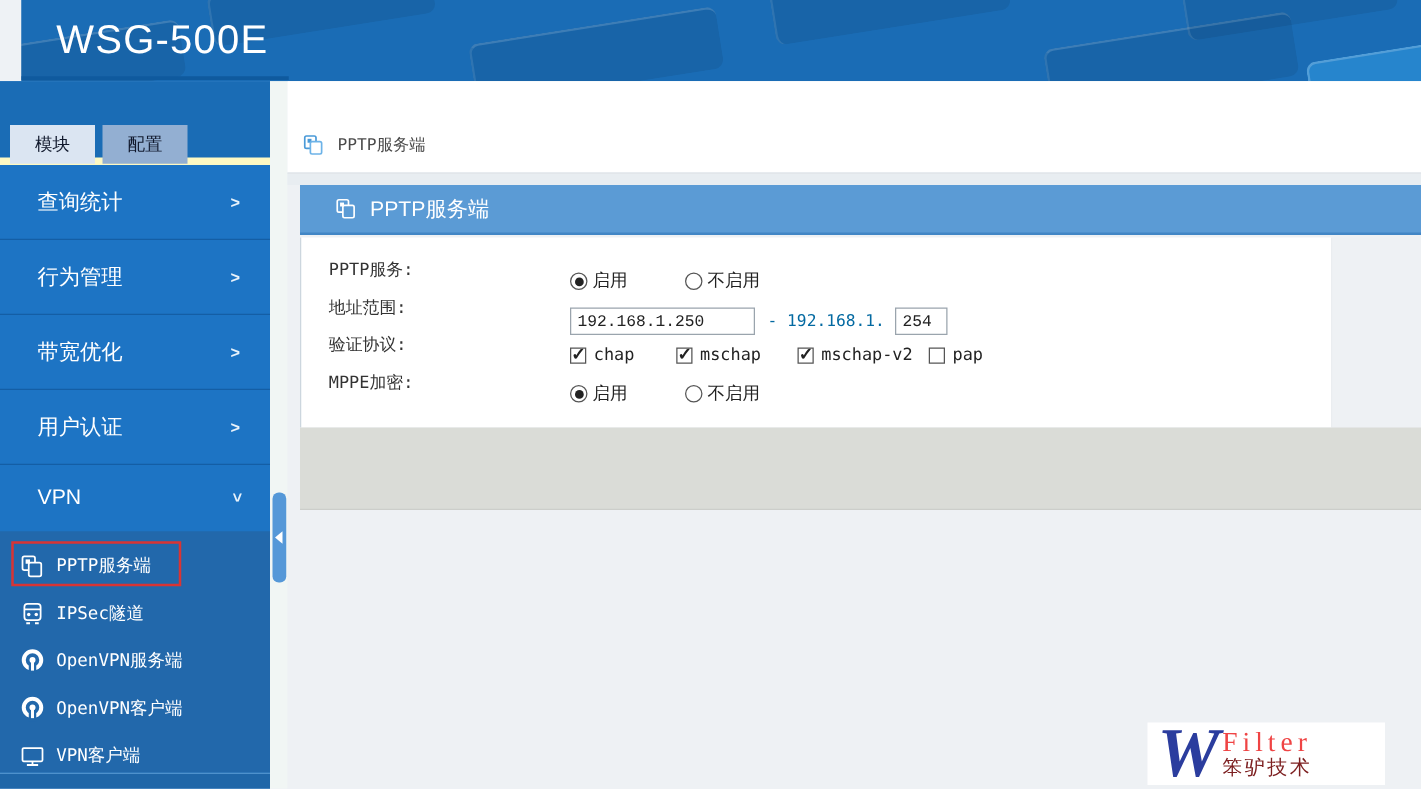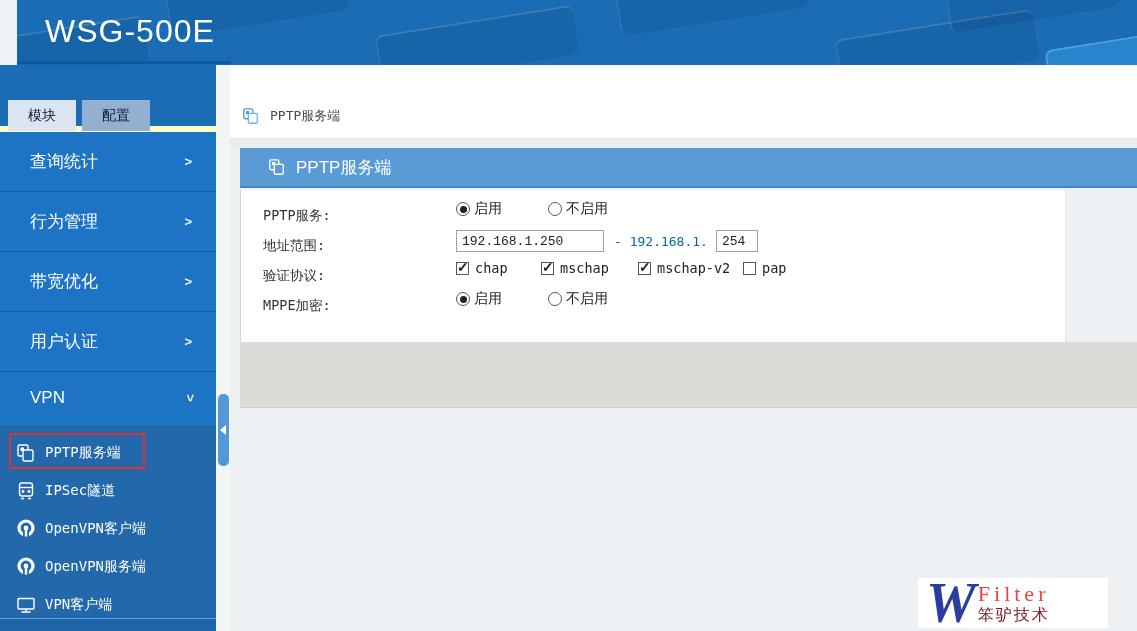--- a/index.html
+++ b/index.html
@@ -58,21 +58,21 @@
   .panel-header { position:absolute; left:10px; top:83px; width:897px; height:40px; background:#5b9bd5;
                   border-bottom:2px solid #4286c5; display:flex; align-items:center; padding-left:28px; }
   .panel-header .icn { width:18px; height:18px; margin-right:10px; }
   .panel-title { color:#ffffff; font-size:17px; }
 
   .form { position:absolute; left:10px; top:125px; width:826px; height:152px; background:#ffffff;
           border-left:1px solid #ccd6de; border-right:1px solid #e3e8ec; padding-top:10px; }
   .form-row { position:relative; height:30px; }
   .form-label { position:absolute; left:22px; top:7px; font-size:13.5px; color:#333;
                 font-family:"DejaVu Sans Mono", monospace; }
-  .controls { position:absolute; left:215px; top:0; display:flex; align-items:center; }
+  .controls { position:absolute; left:215px; top:16px; display:flex; align-items:center; }
 
   .radio { display:inline-block; width:14px; height:14px; border:1.5px solid #555; border-radius:50%;
            position:relative; vertical-align:-2px; margin-right:4px; cursor:pointer; background:#fff; }
   .radio.selected::after { content:""; position:absolute; left:2.5px; top:2.5px; width:7px; height:7px;
                            border-radius:50%; background:#222; }
   .opt-label { font-size:14px; color:#222; margin-right:46px; }
 
   .checkbox { display:inline-block; width:13px; height:13px; border:1.5px solid #555; position:relative;
               vertical-align:-2px; margin-right:6px; cursor:pointer; background:#fff; }
   .checkbox.checked::after { content:"✓"; position:absolute; left:0px; top:-4px; font-size:14px;
@@ -170,32 +170,32 @@
     </div>
     <div class="sub-item">
       <span class="icn">
         <svg viewBox="0 0 20 20" width="20" height="20">
           <circle cx="10" cy="9" r="7" fill="none" stroke="#fff" stroke-width="3.2"></circle>
           <rect x="7" y="12" width="6" height="8" fill="#2268ab"></rect>
           <circle cx="10" cy="9" r="2.4" fill="#fff"></circle>
           <rect x="8.8" y="9" width="2.4" height="8.5" fill="#fff"></rect>
         </svg>
       </span>
-      <span>OpenVPN客户端</span>
+      <span>OpenVPN服务端</span>
     </div>
     <div class="sub-item">
       <span class="icn">
         <svg viewBox="0 0 20 20" width="20" height="20">
           <circle cx="10" cy="9" r="7" fill="none" stroke="#fff" stroke-width="3.2"></circle>
           <rect x="7" y="12" width="6" height="8" fill="#2268ab"></rect>
           <circle cx="10" cy="9" r="2.4" fill="#fff"></circle>
           <rect x="8.8" y="9" width="2.4" height="8.5" fill="#fff"></rect>
         </svg>
       </span>
-      <span>OpenVPN服务端</span>
+      <span>OpenVPN客户端</span>
     </div>
     <div class="sub-item">
       <span class="icn">
         <svg viewBox="0 0 20 20" width="20" height="20">
           <rect x="2" y="3.5" width="16" height="10.5" rx="1" fill="none" stroke="#fff" stroke-width="1.4"></rect>
           <line x1="10" y1="14" x2="10" y2="16.5" stroke="#fff" stroke-width="1.4"></line>
           <line x1="5.5" y1="17" x2="14.5" y2="17" stroke="#fff" stroke-width="1.6"></line>
         </svg>
       </span>
       <span>VPN客户端</span>

